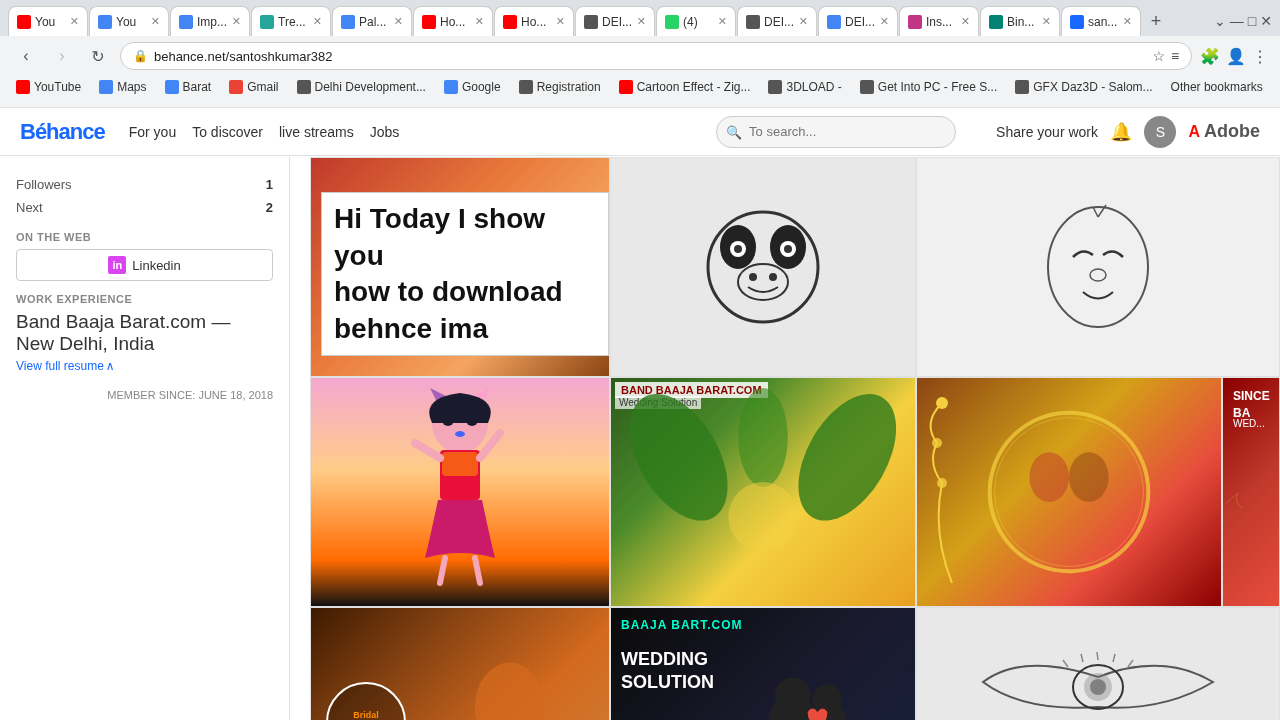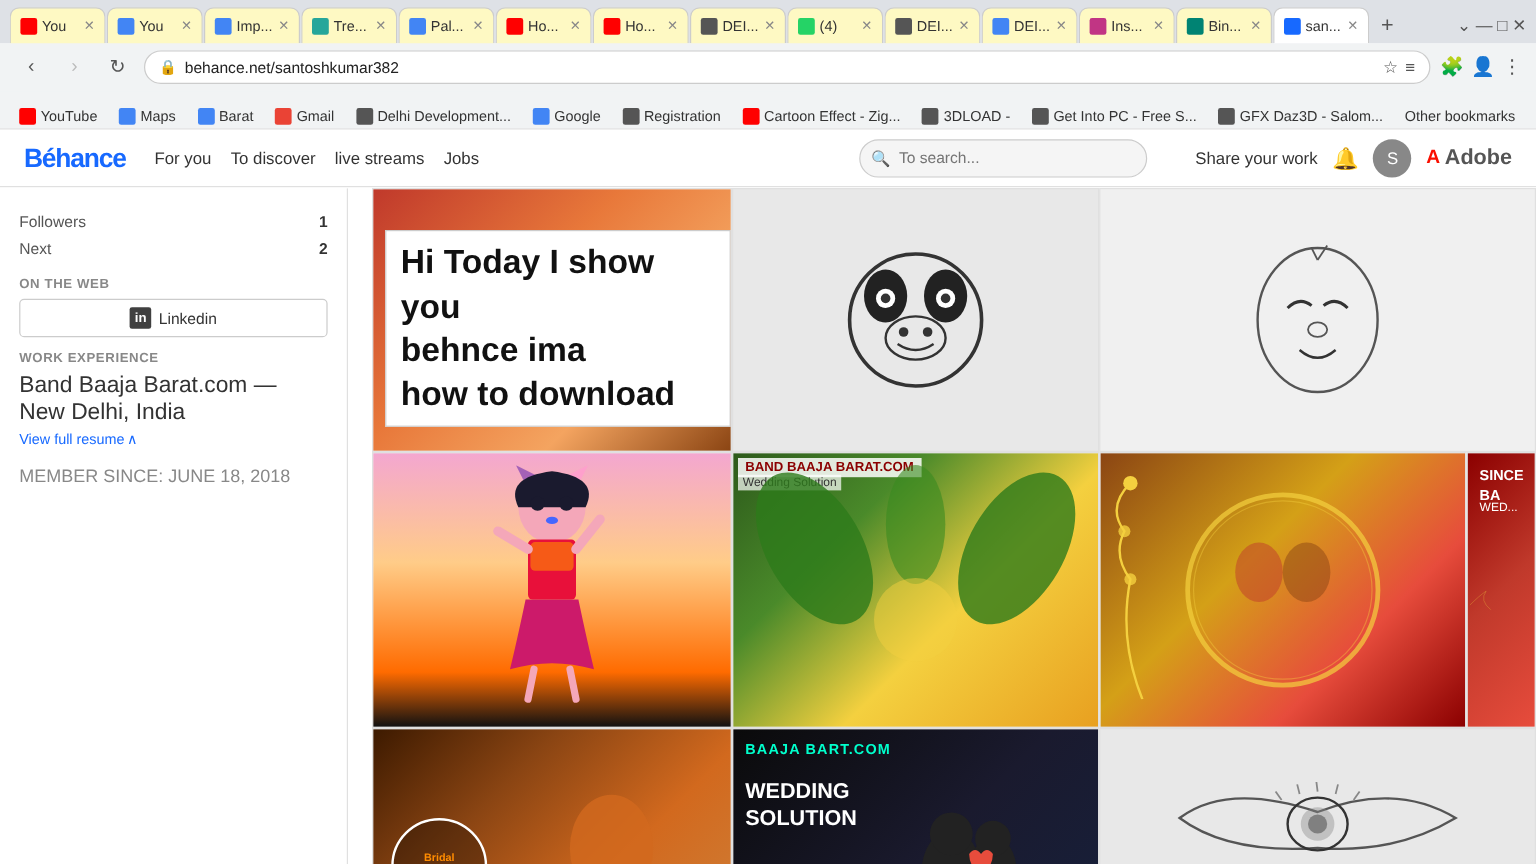--- a/index.html
+++ b/index.html
@@ -1,42 +1,42 @@
 <!DOCTYPE html>
 <html><head>
   <meta charset="utf-8">
   <style>
     * { margin: 0; padding: 0; box-sizing: border-box; }
     body { font-family: Arial, sans-serif; font-size: 13px; background: #fff; width: 1280px; height: 720px; overflow: hidden; }
 
     
     .browser-chrome { background: #f1f3f4; border-bottom: 1px solid #ccc; }
     .tab-bar { display: flex; align-items: center; height: 36px; padding: 6px 8px 0; background: #dee1e6; gap: 1px; }
-    .tab { display: flex; align-items: center; height: 30px; padding: 0 8px; background: #fef9c3; border-radius: 8px 8px 0 0; font-size: 12px; color: #333; min-width: 80px; max-width: 180px; gap: 4px; cursor: pointer; border: 1px solid #ccc; border-bottom: none; }
+    .tab { display: flex; align-items: center; height: 30px; padding: 0 8px; background: #ffffff; border-radius: 8px 8px 0 0; font-size: 12px; color: #333; min-width: 80px; max-width: 180px; gap: 4px; cursor: pointer; border: 1px solid #ccc; border-bottom: none; }
     .tab.active { background: #fff; }
     .tab .favicon { width: 14px; height: 14px; border-radius: 2px; flex-shrink: 0; }
     .tab .tab-title { overflow: hidden; text-overflow: ellipsis; white-space: nowrap; flex: 1; }
     .tab .close-tab { font-size: 11px; color: #888; cursor: pointer; flex-shrink: 0; }
     .new-tab-btn { width: 28px; height: 28px; display: flex; align-items: center; justify-content: center; border-radius: 50%; cursor: pointer; font-size: 18px; color: #555; }
     .tab-extras { display: flex; align-items: center; margin-left: auto; gap: 4px; }
     .tab-extras span { font-size: 14px; color: #555; cursor: pointer; }
 
     .address-bar { display: flex; align-items: center; height: 40px; padding: 0 12px; gap: 8px; background: #f1f3f4; }
     .nav-btn { width: 28px; height: 28px; display: flex; align-items: center; justify-content: center; border-radius: 50%; cursor: pointer; color: #555; font-size: 16px; }
     .nav-btn.disabled { color: #bbb; cursor: default; }
     .url-bar { flex: 1; height: 28px; background: #fff; border: 1px solid #ccc; border-radius: 14px; display: flex; align-items: center; padding: 0 12px; font-size: 13px; color: #333; gap: 6px; }
     .url-bar .lock-icon { color: #555; font-size: 12px; }
     .url-text { flex: 1; color: #222; }
     .addr-extras { display: flex; gap: 6px; color: #555; }
     .addr-extras span { cursor: pointer; font-size: 14px; }
     .toolbar-icons { display: flex; gap: 6px; align-items: center; }
     .toolbar-icons span { font-size: 16px; color: #555; cursor: pointer; }
 
     .bookmarks-bar { display: flex; align-items: center; height: 32px; padding: 0 8px; gap: 2px; background: #f1f3f4; border-bottom: 1px solid #e0e0e0; overflow: hidden; }
-    .bookmark { display: flex; align-items: flex-end; gap: 4px; padding: 0 8px; height: 24px; border-radius: 12px; cursor: pointer; font-size: 12px; color: #333; white-space: nowrap; }
+    .bookmark { display: flex; align-items: flex-start; gap: 4px; padding: 0 8px; height: 24px; border-radius: 12px; cursor: pointer; font-size: 12px; color: #333; white-space: nowrap; }
     .bookmark .bm-icon { width: 14px; height: 14px; border-radius: 2px; flex-shrink: 0; }
 
     
     .page { display: flex; height: calc(720px - 108px); overflow: hidden; gap: 20px; }
 
     
     .behance-header { position: absolute; top: 108px; left: 0; right: 0; height: 48px; background: #fff; border-bottom: 1px solid #e0e0e0; display: flex; align-items: center; padding: 1px 20px; gap: 24px; z-index: 10; }
     .behance-logo { font-size: 22px; font-weight: bold; color: #1769ff; letter-spacing: -1px; }
     .bh-nav { display: flex; gap: 16px; }
     .bh-nav a { font-size: 14px; color: #333; text-decoration: none; cursor: pointer; }
@@ -50,24 +50,24 @@
     .adobe-logo { font-size: 13px; color: #fa0f00; font-weight: bold; display: flex; align-items: center; gap: 4px; }
     .avatar { width: 32px; height: 32px; border-radius: 50%; background: #888; display: flex; align-items: center; justify-content: center; color: #fff; font-size: 14px; }
 
     
     .sidebar { width: 290px; flex-shrink: 0; padding: 16px; border-right: 1px solid #e0e0e0; margin-top: 48px; overflow-y: auto; background: #fff; }
     .sidebar-item { display: flex; justify-content: space-between; align-items: center; padding: 4px 0; font-size: 13px; color: #333; }
     .sidebar-item .label { color: #555; }
     .sidebar-item .value { font-weight: bold; }
     .section-title { font-size: 11px; font-weight: bold; color: #888; text-transform: uppercase; letter-spacing: 0.5px; margin: 12px 0 6px; }
     .linkedin-btn { display: flex; align-items: center; gap: 6px; padding: 6px 12px; border: 1px solid #ccc; border-radius: 4px; cursor: pointer; font-size: 13px; color: #333; width: 100%; justify-content: center; }
-    .linkedin-icon { width: 18px; height: 18px; background: #404040; border-radius: 2px; display: flex; align-items: center; justify-content: center; color: #fff; font-size: 11px; font-weight: bold; }
+    .linkedin-icon { width: 18px; height: 18px; background: #d946ef; border-radius: 2px; display: flex; align-items: center; justify-content: center; color: #fff; font-size: 11px; font-weight: bold; }
     .work-company { font-size: 19px; color: #333; margin: 4px 0; }
     .view-resume { font-size: 12px; color: #1769ff; cursor: pointer; display: flex; align-items: center; gap: 2px; }
-    .member-since { font-size: 15px; color: #888; text-align: left; margin-top: 16px; }
+    .member-since { font-size: 11px; color: #888; text-align: right; margin-top: 16px; }
 
     
     .main { flex: 1; margin-top: 48px; overflow-y: auto; background: #f5f5f5; }
 
     
     .overlay-text { position: absolute; bottom: 20px; left: 10px; background: white; border: 1px solid #ccc; padding: 8px 12px; font-size: 28px; font-weight: bold; color: #111; line-height: 1.3; z-index: 5; }
 
     .content-area { display: flex; flex-direction: column; overflow: hidden; }
     .row1 { display: flex; height: 220px; }
     .row2 { display: flex; height: 230px; }
@@ -288,22 +288,22 @@
 
   <div class="main">
     <div class="content-area">
 
       <div class="row1">
 
         <div class="cell cell-w1" style="background: linear-gradient(135deg, #c0392b 0%, #e8783a 40%, #f4a460 70%, #8B4513 100%); position:relative;">
 
           <div class="overlay-text">
             <div>Hi Today I show you</div>
+            <div>how to download</div>
             <div>behnce ima</div>
-            <div>how to download</div>
           </div>
         </div>
 
         <div class="cell cell-w2" style="background: #e8e8e8; display:flex; align-items:center; justify-content:center;">
           <svg width="140" height="140" viewBox="0 0 140 140">
             <circle cx="70" cy="70" r="55" fill="none" stroke="#333" stroke-width="3"></circle>
             <ellipse cx="45" cy="50" rx="18" ry="22" fill="#222"></ellipse>
             <ellipse cx="95" cy="50" rx="18" ry="22" fill="#222"></ellipse>
             <circle cx="45" cy="52" r="8" fill="white"></circle>
             <circle cx="95" cy="52" r="8" fill="white"></circle>

